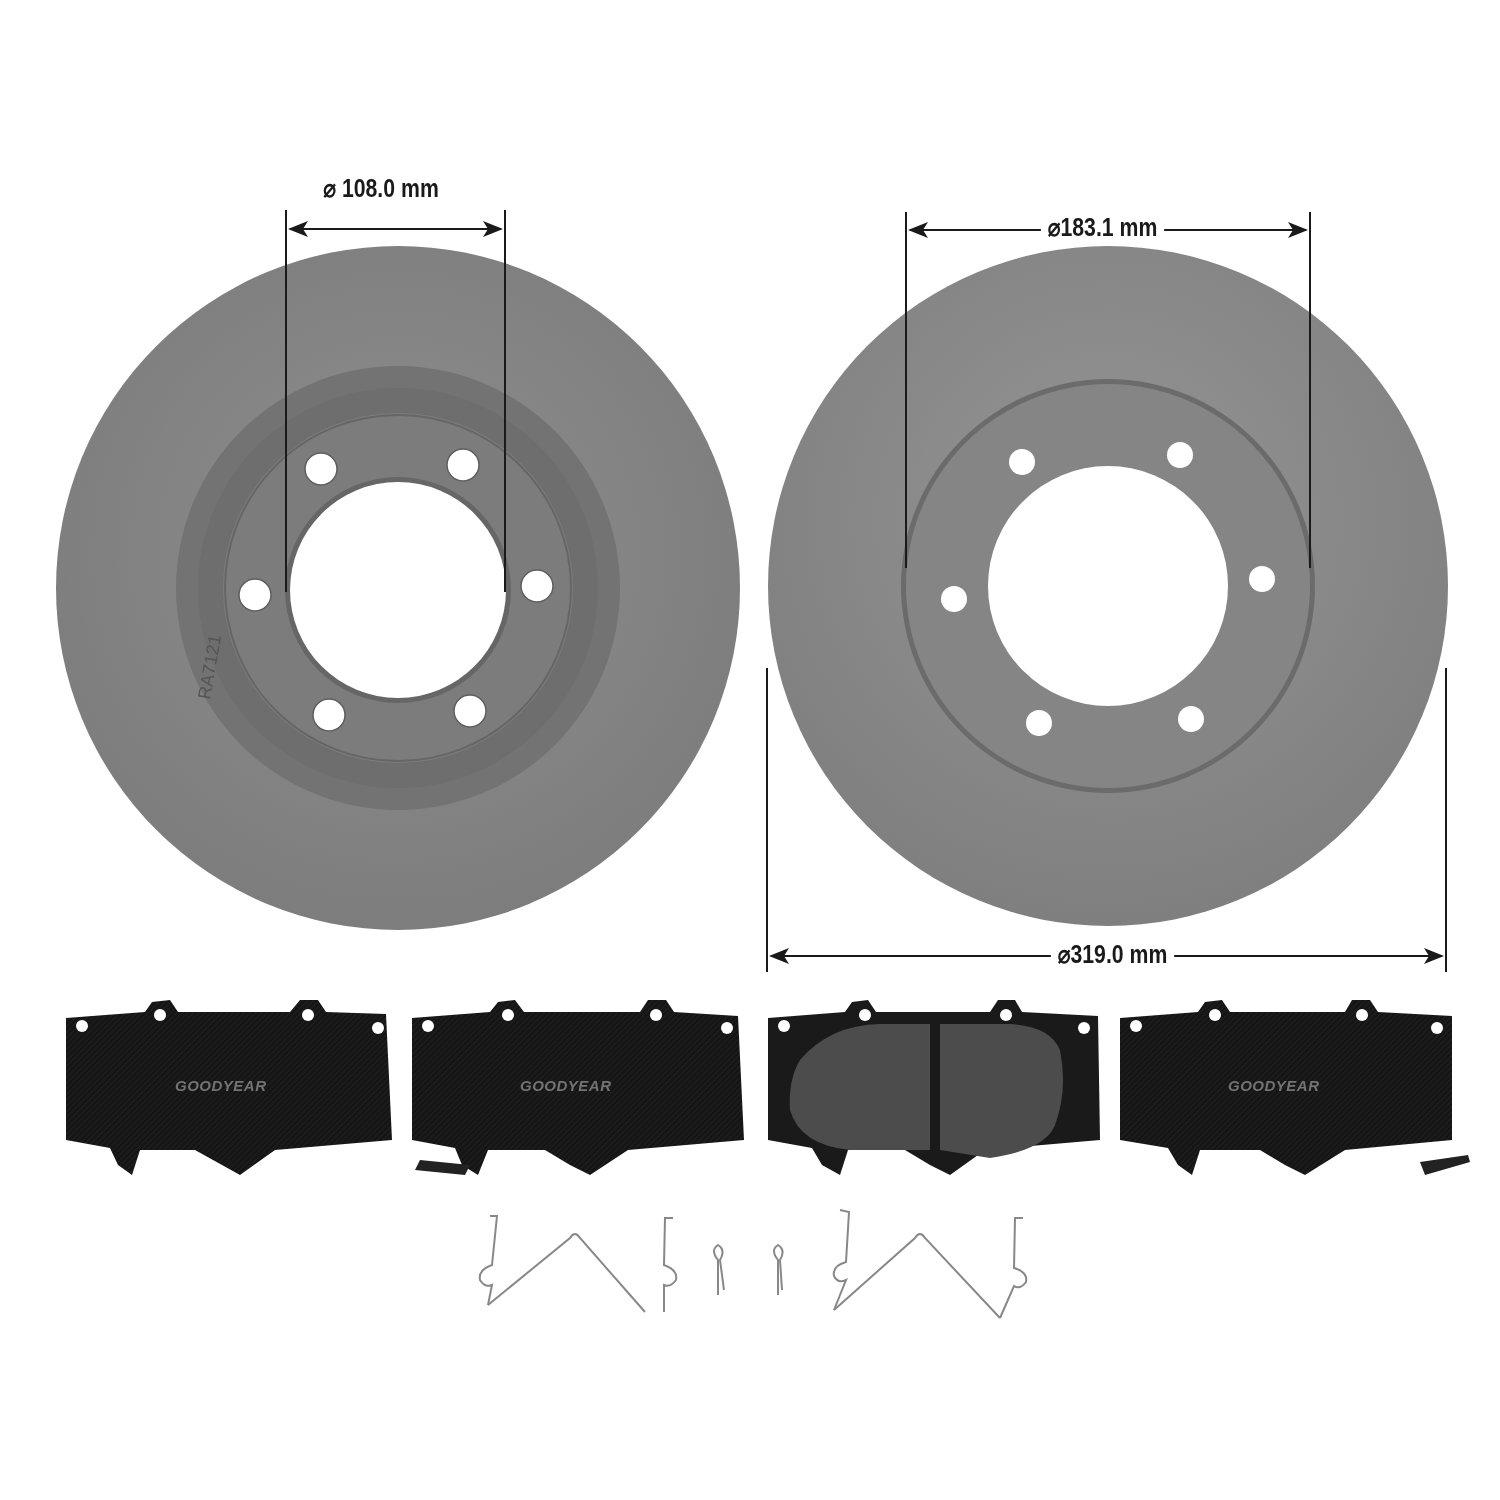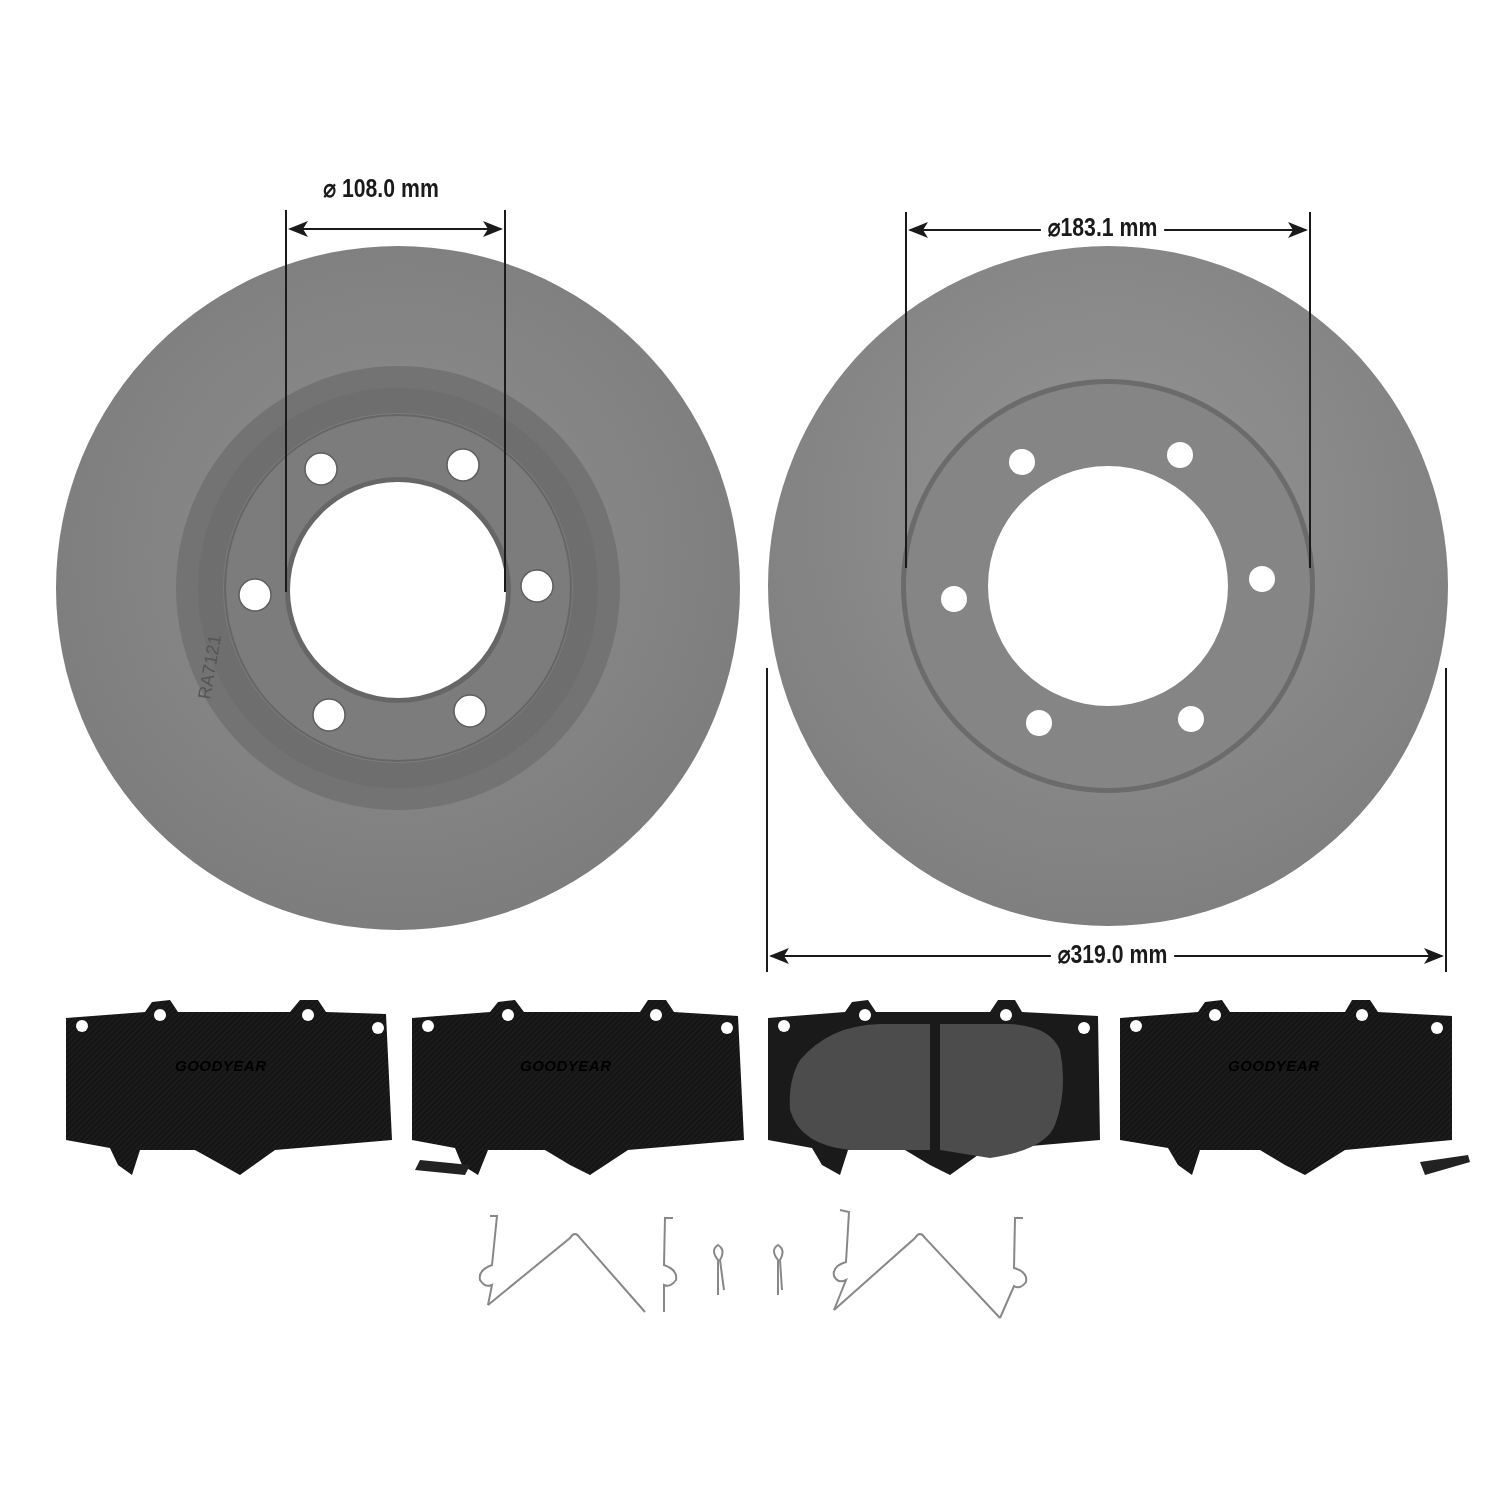--- a/index.html
+++ b/index.html
@@ -1,19 +1,19 @@
 <!DOCTYPE html>
 <html><head>
 <meta charset="utf-8">
 <style>
   html, body { margin:0; padding:0; background:#ffffff; }
   body { width:1500px; height:1500px; position:relative; overflow:hidden; font-family:"Liberation Sans", sans-serif; }
   .abs { position:absolute; }
   .dim-label { position:absolute; font-family:"Liberation Sans", sans-serif; font-weight:bold; font-size:25px; color:#1a1a1a; background:#fff; padding:0 8px; white-space:nowrap; transform:scaleX(0.85); transform-origin:center; }
-  .logo { position:absolute; font-family:"Liberation Sans", sans-serif; font-weight:bold; font-style:italic; font-size:15px; color:#000000; letter-spacing:0.5px; white-space:nowrap; }
+  .logo { position:absolute; font-family:"Liberation Sans", sans-serif; font-weight:bold; font-style:italic; font-size:15px; color:#737373; letter-spacing:0.5px; white-space:nowrap;margin-top:20px; }
 </style>
 </head>
 <body>
 
 <svg class="abs" style="left:0;top:0" width="1500" height="1500">
   <defs>
     <radialGradient id="gL" cx="50%" cy="45%" r="55%">
       <stop offset="0%" stop-color="#8f8f8f"></stop>
       <stop offset="100%" stop-color="#7d7d7d"></stop>
     </radialGradient>

